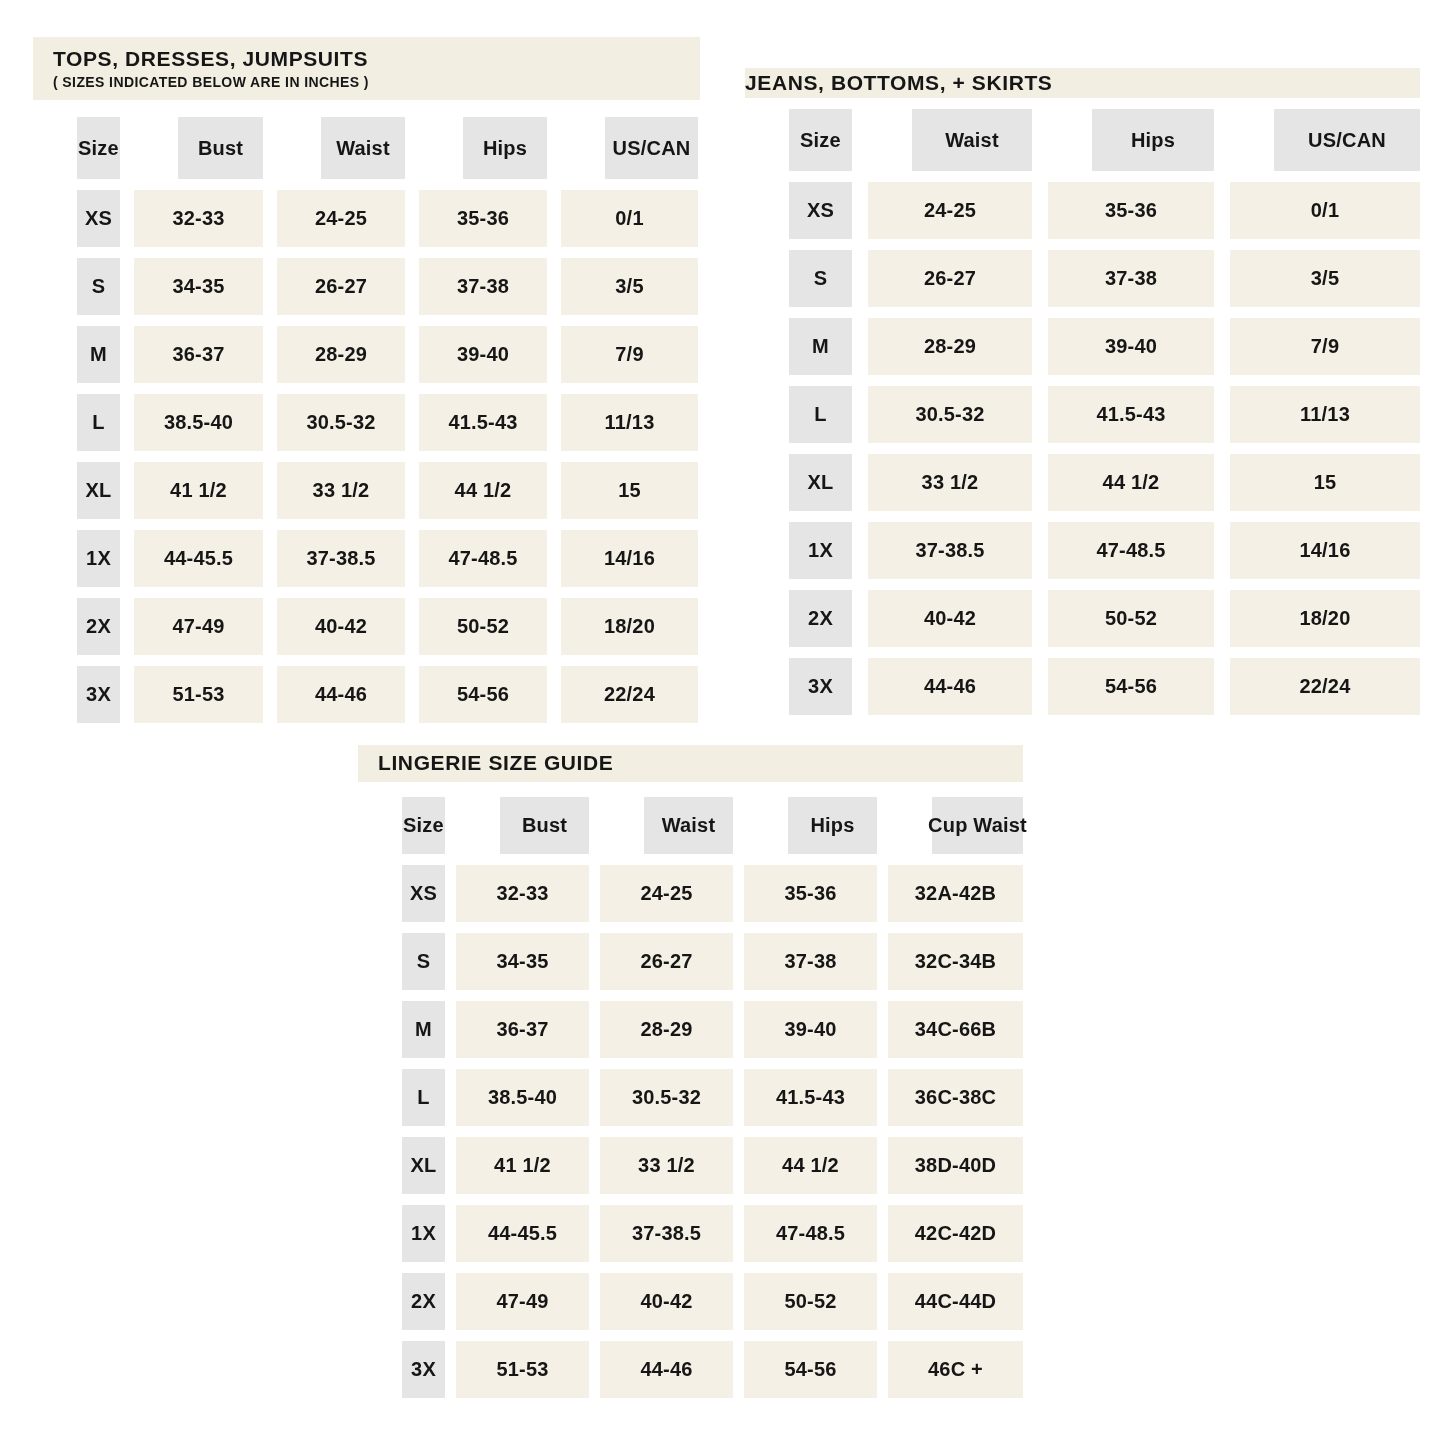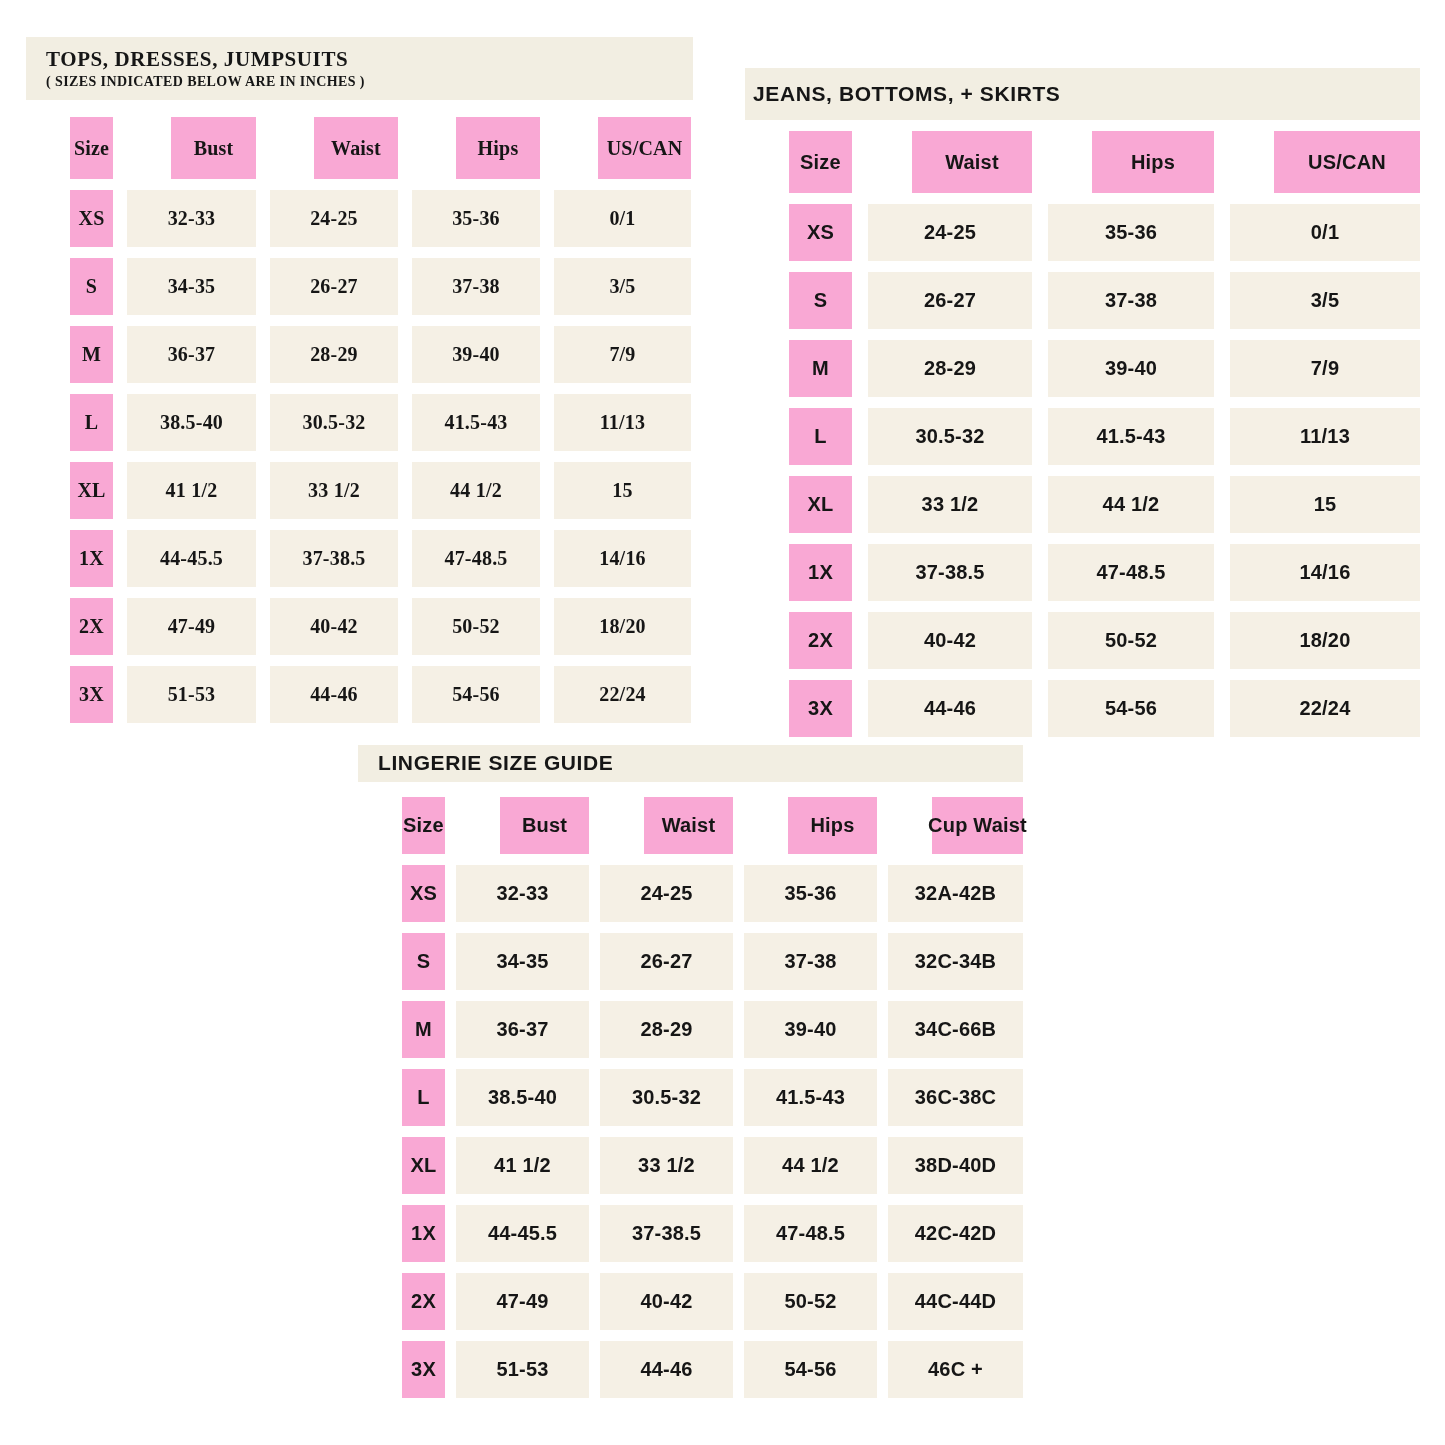--- a/index.html
+++ b/index.html
@@ -39,35 +39,35 @@
   }
   .cell {
     display: flex;
     align-items: center;
     justify-content: center;
     font-size: 20px;
     font-weight: bold;
     letter-spacing: 0.2px;
     white-space: nowrap;
   }
-  .cell.head, .cell.size { background: #f9a8d4; margin-left: 44px; }
+  .cell.head, .cell.size { background: #e5e5e5; margin-left: 44px; }
   .cell.val  { background: #f5f0e5; }
 
   
-  #tops { left: 26px; top: 37px; width: 667px; font-family: Liberation Serif, serif; }
+  #tops { left: 33px; top: 37px; width: 667px; }
   #tops .title-band { width: 667px; height: 63px; }
   #tops .grid {
     margin-top: 17px;
     grid-template-columns: 87px 129px 128px 128px 137px;
     grid-template-rows: 62px repeat(8, 57px);
   }
 
   
   #bottoms { left: 745px; top: 68px; width: 675px; }
-  #bottoms .title-band { width: 675px; height: 52px; padding-left: 8px; }
+  #bottoms .title-band { width: 675px; height: 30px; padding-left: 0; }
   #bottoms .grid {
     margin-top: 11px;
     grid-template-columns: 107px 164px 166px 190px;
     grid-template-rows: 62px repeat(8, 57px);
     column-gap: 16px;
   }
 
   
   #lingerie { left: 358px; top: 745px; width: 665px; }
   #lingerie .title-band { width: 665px; height: 37px; }

